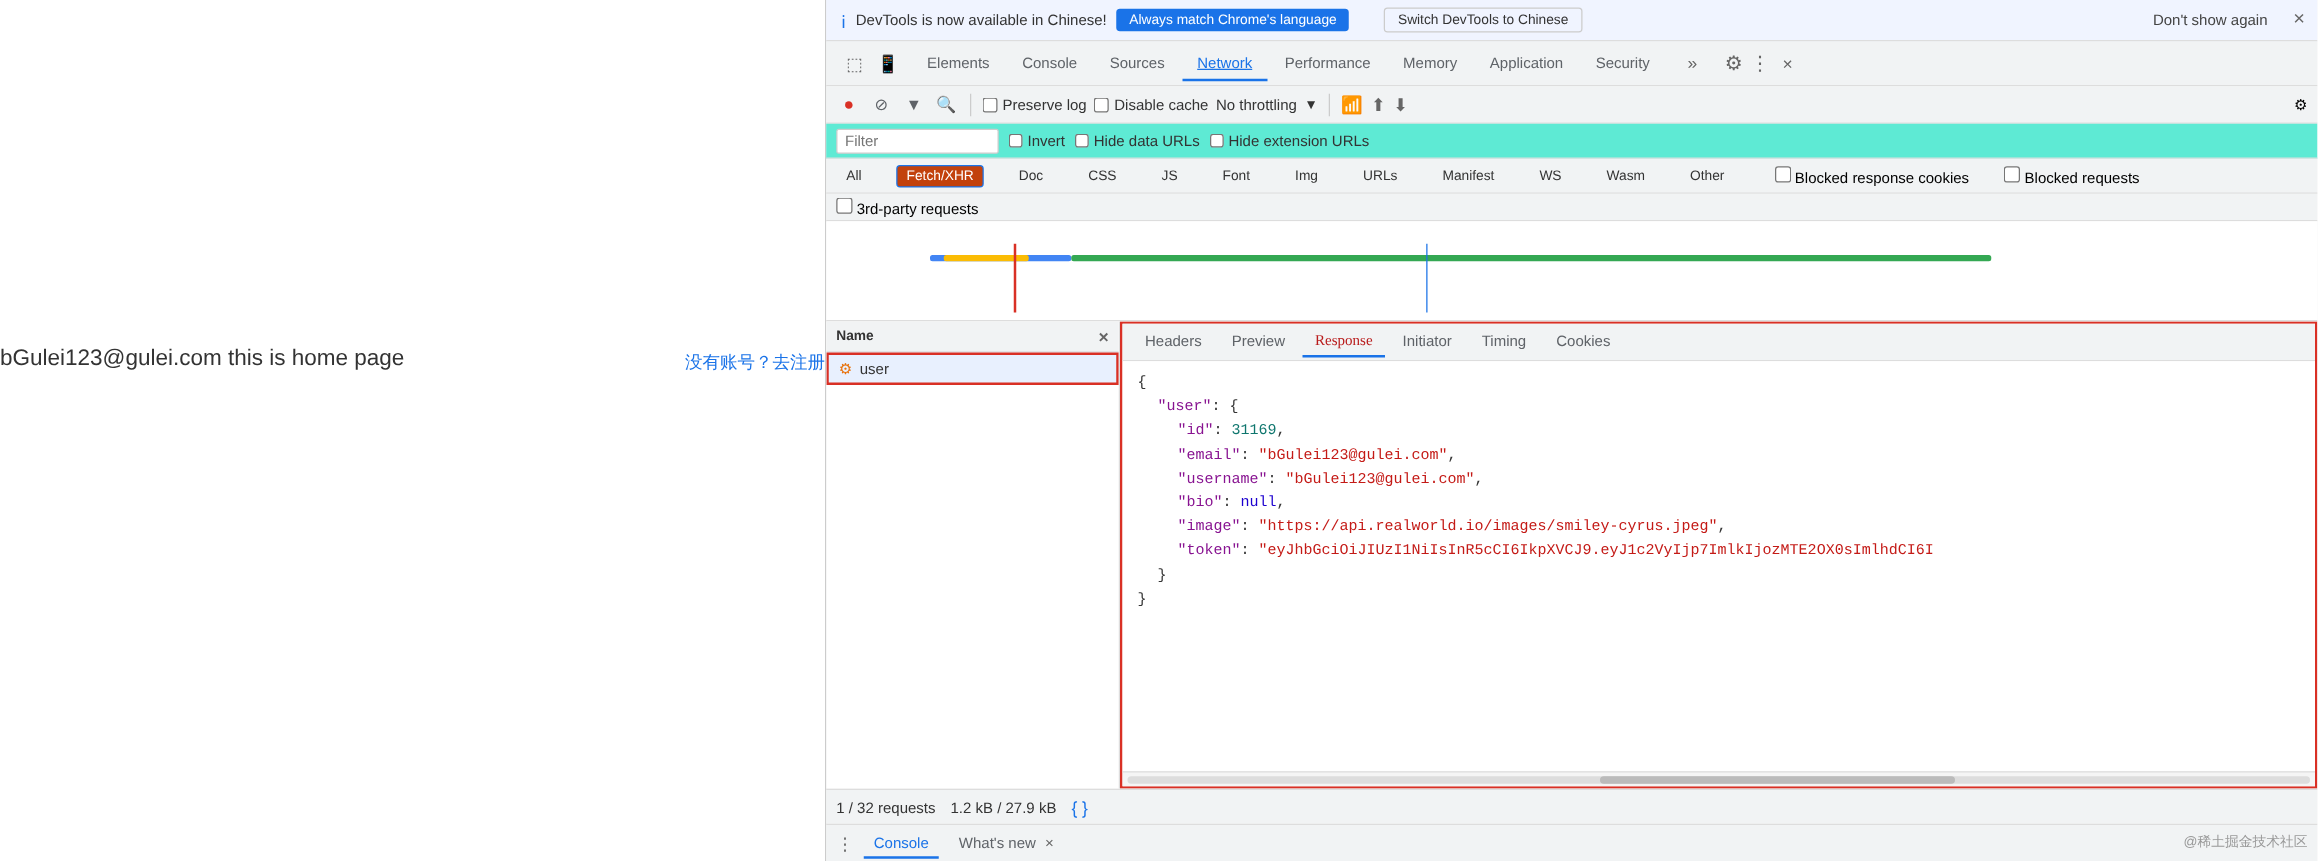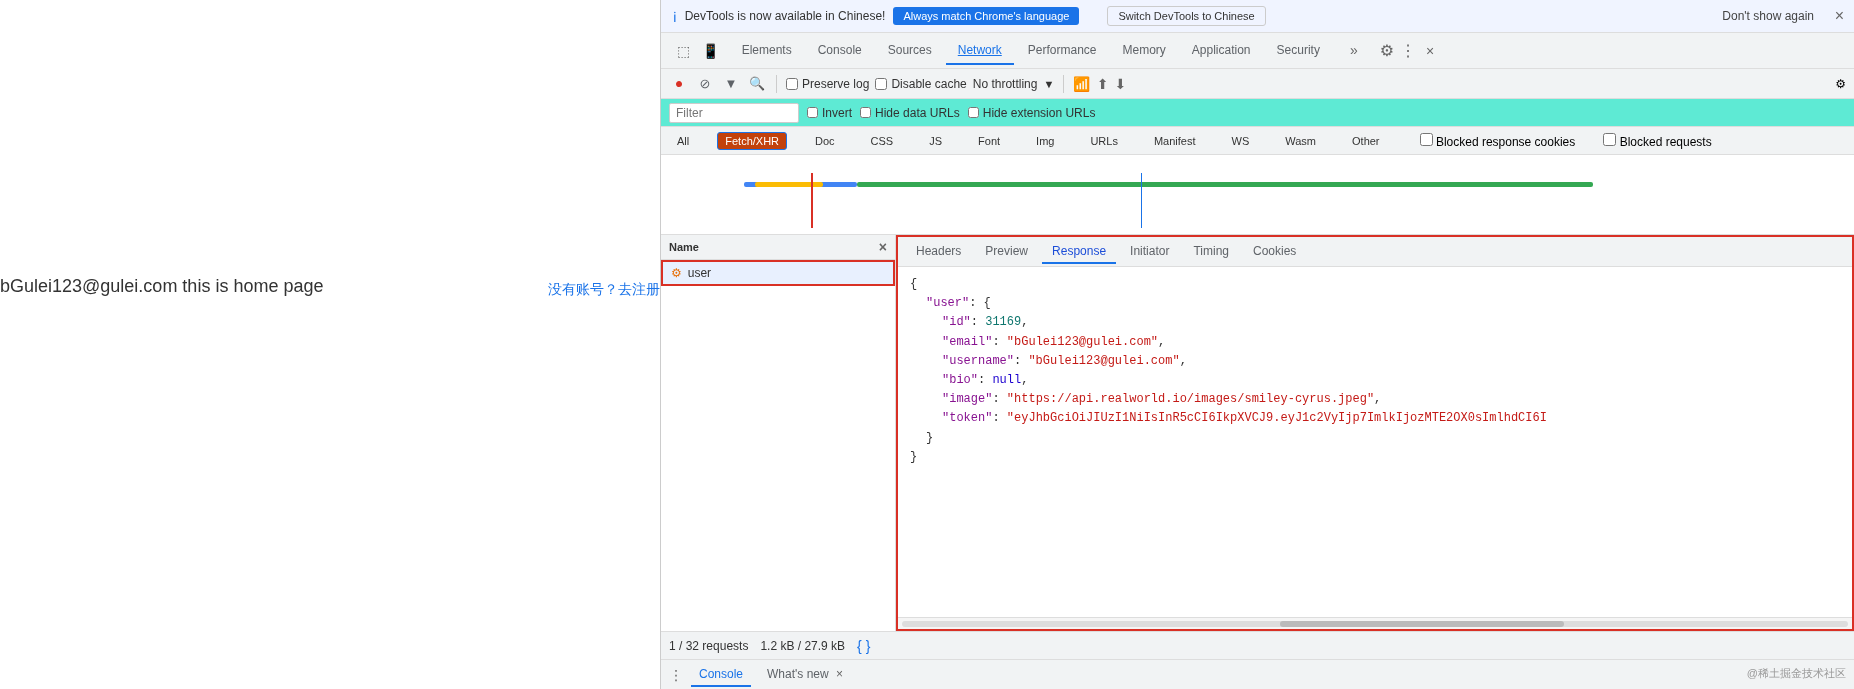--- a/index.html
+++ b/index.html
@@ -313,22 +313,23 @@
       gap: 4px;
     }
     .response-tab {
       padding: 4px 10px;
       font-size: 12px;
       color: #5f6368;
       cursor: pointer;
       border-bottom: 2px solid transparent;
     }
     .response-tab.active {
-      color: #1d4ed8;
+      color: #b91c1c;
       border-bottom: 2px solid #1a73e8;
+      font-family: Liberation Serif, serif;
     }
     .response-body {
       flex: 1;
       background: #fff;
       padding: 8px 12px;
       overflow: auto;
       font-family: 'Courier New', monospace;
       font-size: 12px;
       line-height: 1.6;
       color: #333;
@@ -506,20 +507,26 @@
     <label class="checkbox-label" style="margin-left:12px;">
       <input type="checkbox" style="">
       <span>Blocked response cookies</span>
     </label>
     <label class="checkbox-label" style="margin-left:8px;">
       <input type="checkbox" style="">
       <span>Blocked requests</span>
     </label>
   </div>
 
+  <div style="background:#f1f3f4;border-bottom:1px solid #ddd;display:flex;align-items:center;height:22px;padding:0 8px;">
+    <label class="checkbox-label">
+      <input type="checkbox" style="">
+      <span>3rd-party requests</span>
+    </label>
+  </div>
 
   <div class="timeline-area">
 
     <div style="position:absolute;top:22px;left:60px;right:0;height:30px;">
 
       <div style="position:absolute;left:2%;width:10%;height:5px;background:#4285f4;top:5px;border-radius:2px;"></div>
 
       <div style="position:absolute;left:3%;width:6%;height:5px;background:#fbbc04;top:5px;border-radius:2px;"></div>
 
       <div style="position:absolute;left:12%;width:65%;height:5px;background:#34a853;top:5px;border-radius:2px;"></div>

